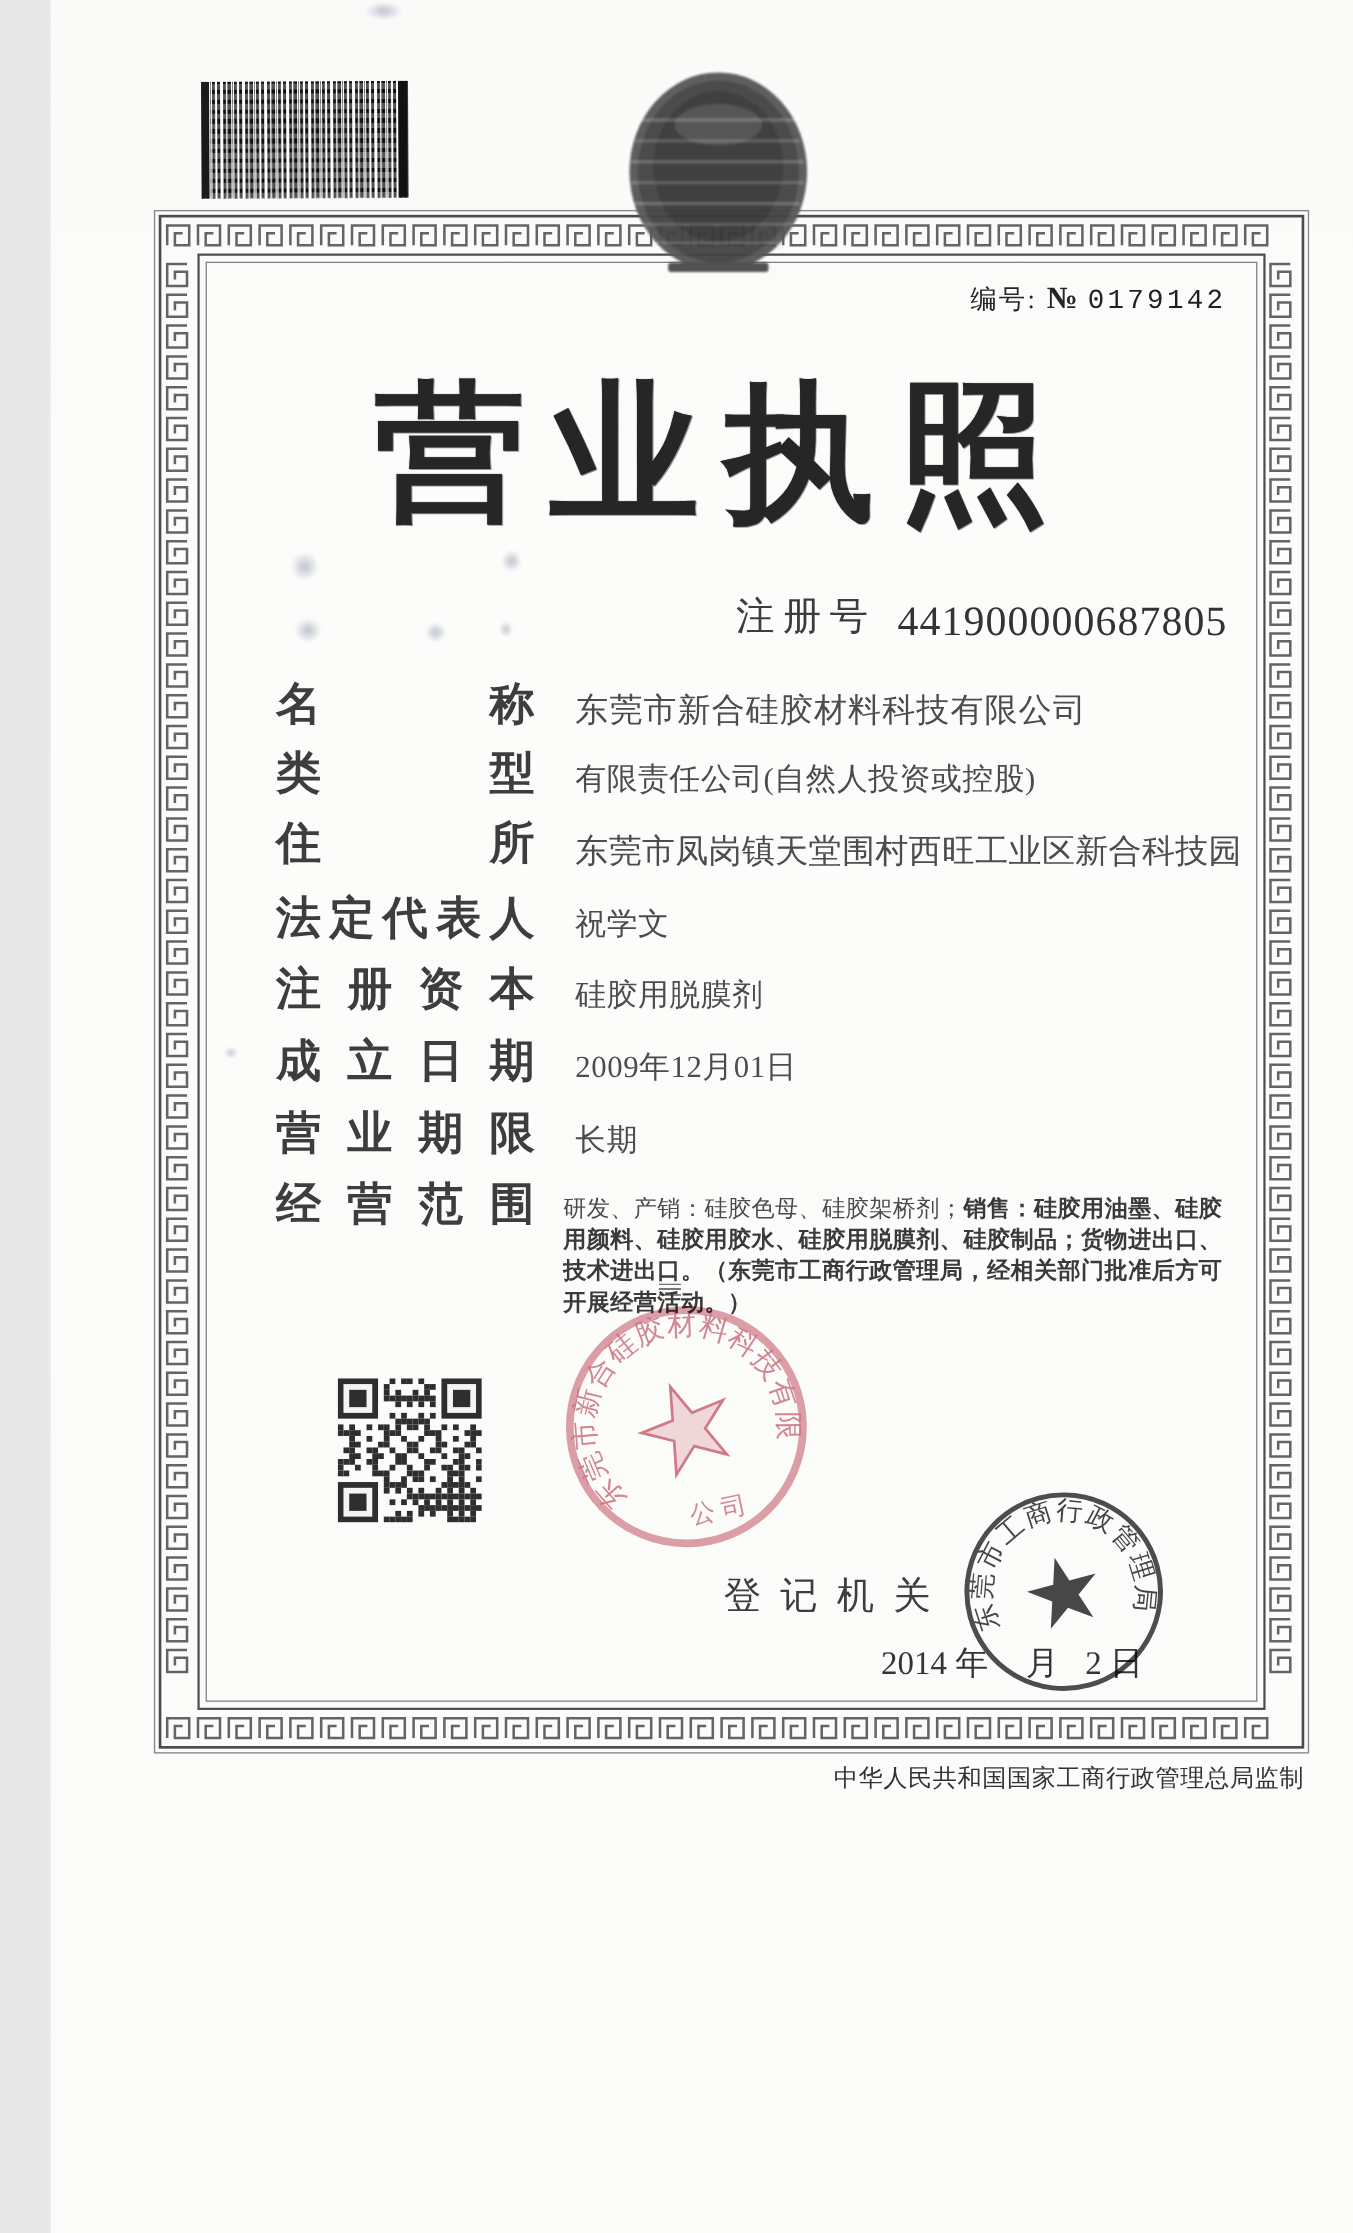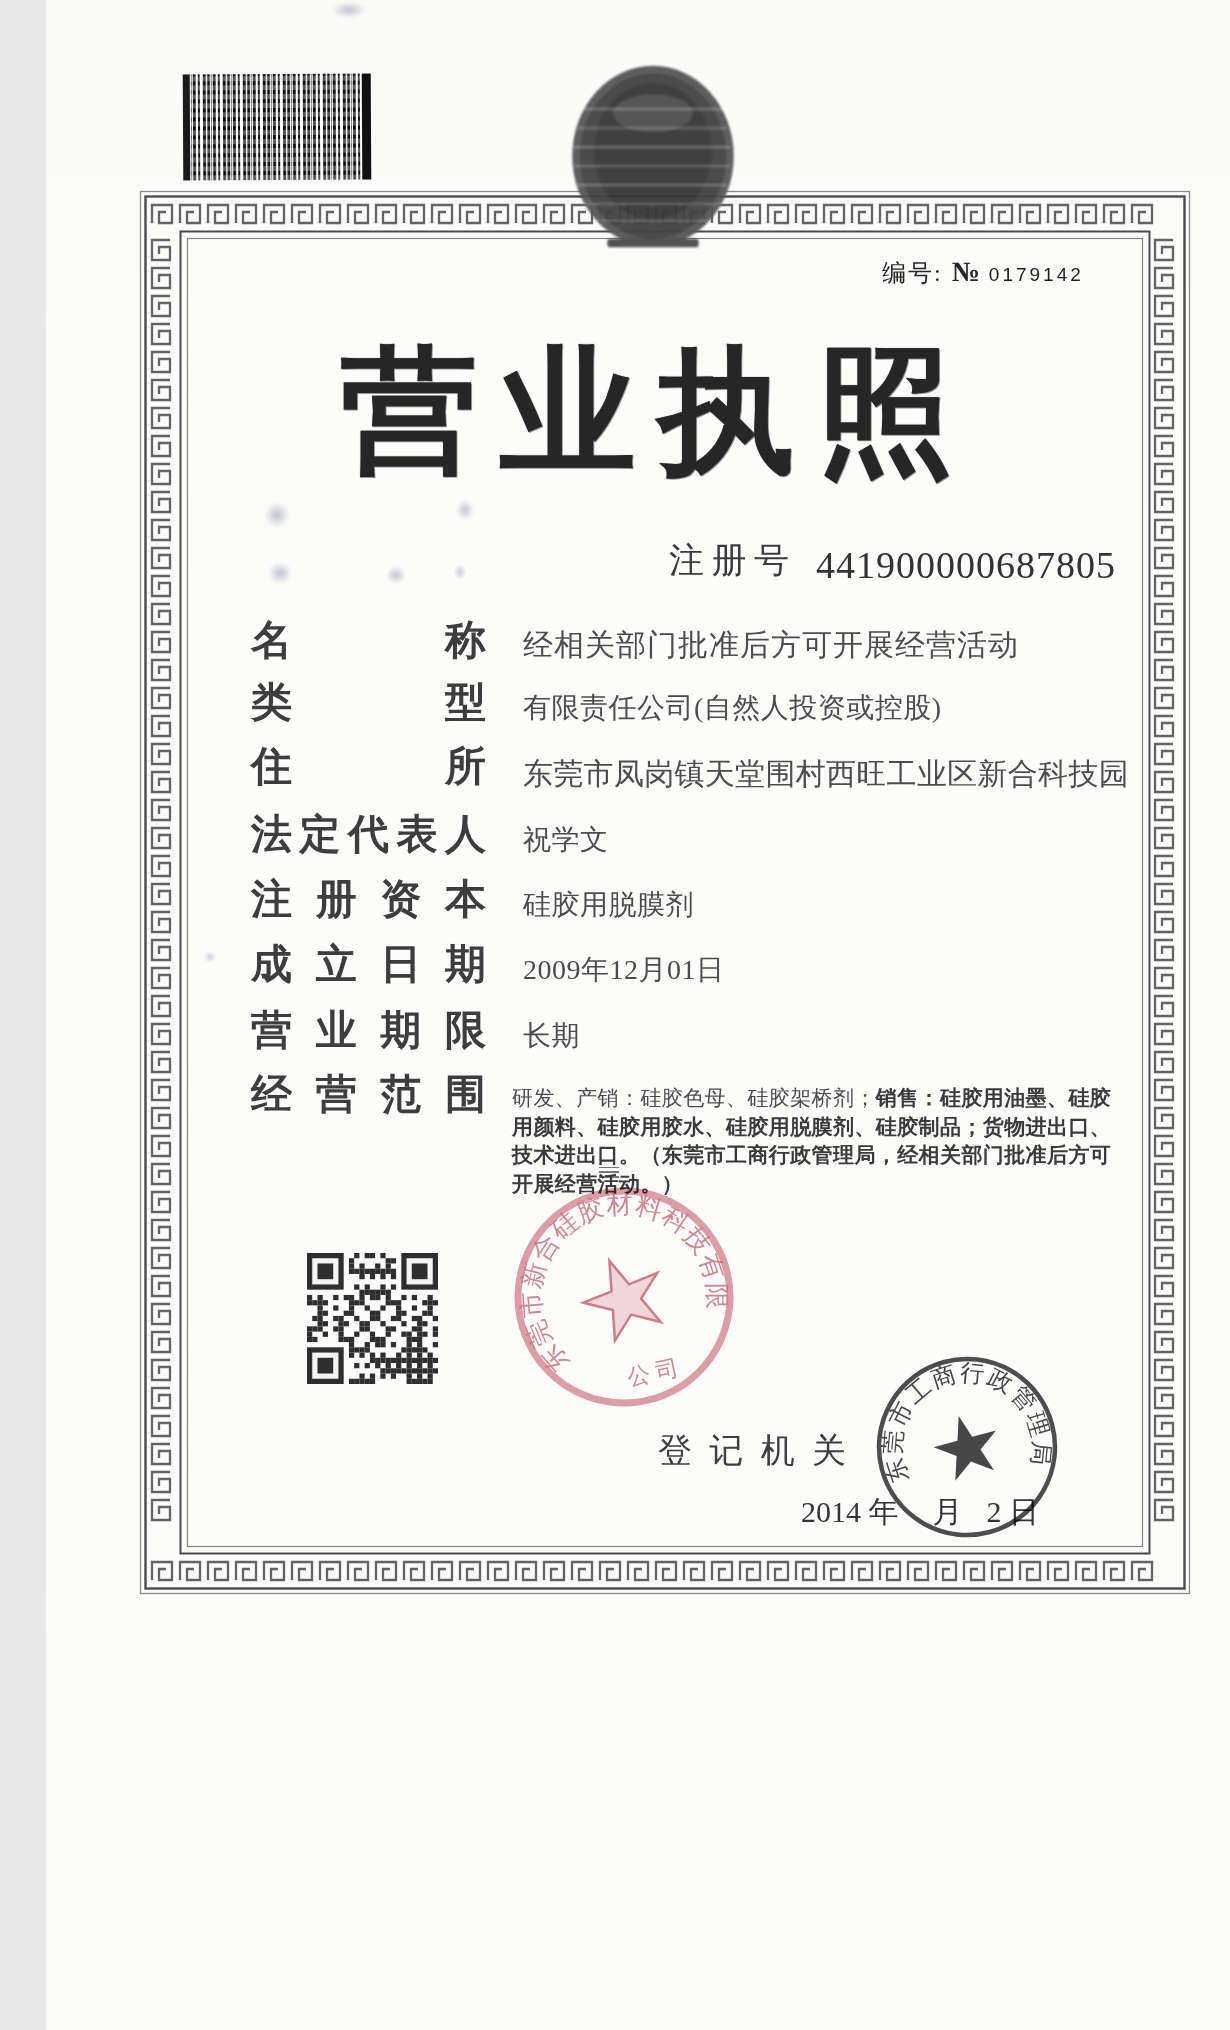--- a/index.html
+++ b/index.html
@@ -26,21 +26,21 @@
   }
 
   
   .emblem{position:absolute;left:512px;top:58px;width:190px;height:200px;
     filter:blur(1.2px) contrast(1.05);opacity:.96}
 
   
   .serial{position:absolute;left:836px;top:256px;display:flex;align-items:baseline;gap:9px;color:#262626}
   .serial .lbl{font-size:24px;letter-spacing:2px}
   .serial .pfx{font-size:28px;font-weight:700}
-  .serial .num{font-family:Liberation Sans, sans-serif;font-size:19px;letter-spacing:3px;color:#1f1f1f}
+  .serial .num{font-family:Liberation Mono, monospace;font-size:25px;letter-spacing:3px;color:#1f1f1f}
 
   
   .license-title{
     position:absolute;left:295px;top:338px;width:612px;
     font-family:"Liberation Sans",sans-serif;font-weight:700;font-size:136px;line-height:1.08;
     color:#262626;text-shadow:1px 1px 0 rgba(90,90,90,.55),0 0 1px #3a3a3a;
   }
   .spread{display:flex;justify-content:space-between}
 
   
@@ -131,21 +131,21 @@
         <span>号</span>
       </div>
     <div class="rvalue">441900000687805</div>
   </div>
 
   <div class="row" style="top:618px">
     <div class="flabel spread">
         <span>名</span>
         <span>称</span>
       </div>
-    <div class="fvalue big">经相关部门批准后方可开展经营活动</div>
+    <div class="fvalue big">东莞市新合硅胶材料科技有限公司</div>
   </div>
   <div class="row" style="top:680px">
     <div class="flabel spread">
         <span>类</span>
         <span>型</span>
       </div>
     <div class="fvalue">有限责任公司(自然人投资或控股)</div>
   </div>
   <div class="row" style="top:744px">
     <div class="flabel spread">
@@ -448,20 +448,21 @@
     <g transform="rotate(-15 100 102)">
       <circle cx="100" cy="102" r="88" fill="none" stroke="#262626" stroke-width="4.5" opacity=".88"></circle>
       <path id="blackArc" d="M42.8 135 A66 66 0 1 1 157.2 135" fill="none"></path>
       <text font-size="24" fill="#222222" opacity=".9" style="letter-spacing:2px;font-family:'Liberation Serif',serif">
         <textPath href="#blackArc" xlink:href="#blackArc" startOffset="18">东莞市工商行政管理局</textPath>
       </text>
       <path fill="#232323" opacity=".9" d="M100.0 70.0L107.6 93.5L132.3 93.5L112.4 108.0L120.0 131.5L100.0 117.0L80.0 131.5L87.6 108.0L67.7 93.5L92.4 93.5Z"></path>
     </g>
   </svg>
 
+  <div class="footer-right">中华人民共和国国家工商行政管理总局监制</div>
 
   <div class="smudge" style="left:286px;top:2px;width:34px;height:16px"></div>
   <div class="smudge" style="left:218px;top:502px;width:26px;height:26px"></div>
   <div class="smudge" style="left:410px;top:500px;width:18px;height:20px"></div>
   <div class="smudge" style="left:222px;top:562px;width:24px;height:22px"></div>
   <div class="smudge" style="left:340px;top:566px;width:20px;height:18px"></div>
   <div class="smudge" style="left:408px;top:565px;width:12px;height:14px"></div>
   <div class="smudge" style="left:158px;top:952px;width:12px;height:10px"></div>
   <div class="artifact"></div>
 

